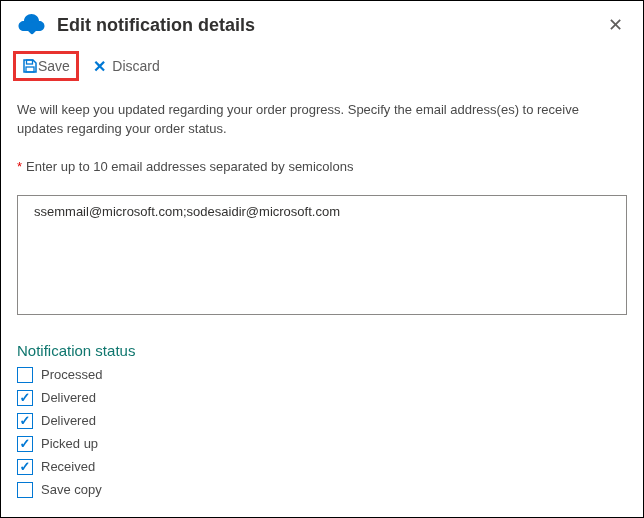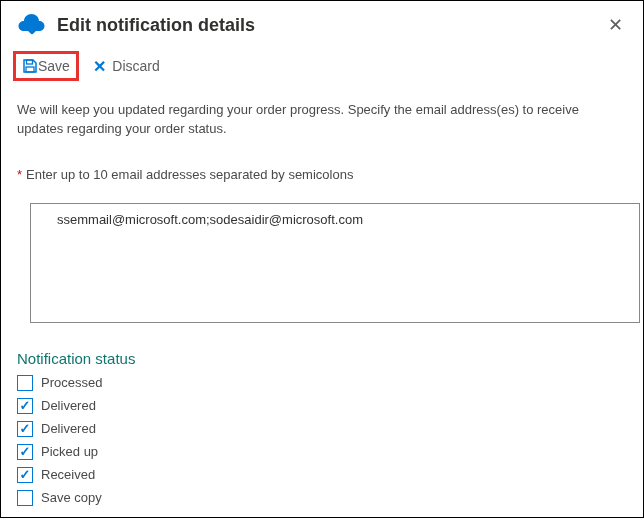--- a/index.html
+++ b/index.html
@@ -66,38 +66,37 @@
       font-weight: 700;
       font-size: 16px;
     }
     .content {
       padding: 14px 16px 0 16px;
     }
     .desc {
       color: #4a4a4a;
       font-size: 13px;
       line-height: 1.45;
-      margin-bottom: 28px;
+      margin-bottom: 20px;
     }
     .field-label {
       font-size: 13px;
       color: #4a4a4a;
       margin-bottom: 21px;
     }
     .req { color: #e00000; margin-right: 4px; }
     .email-area {
       width: 100%;
       height: 120px;
       border: 1px solid #8a8886;
-      padding: 8px 26px;
+      padding: 8px 16px;
       font-family: inherit;
       font-size: 13px;
       color: #323130;
       resize: none;
-      margin-left: 13px;
     }
     .section-label {
       margin-top: 24px;
       color: #0f766e;
       font-size: 15px;
       margin-bottom: 8px;
     }
     .check-row {
       display: flex;
       align-items: center;

